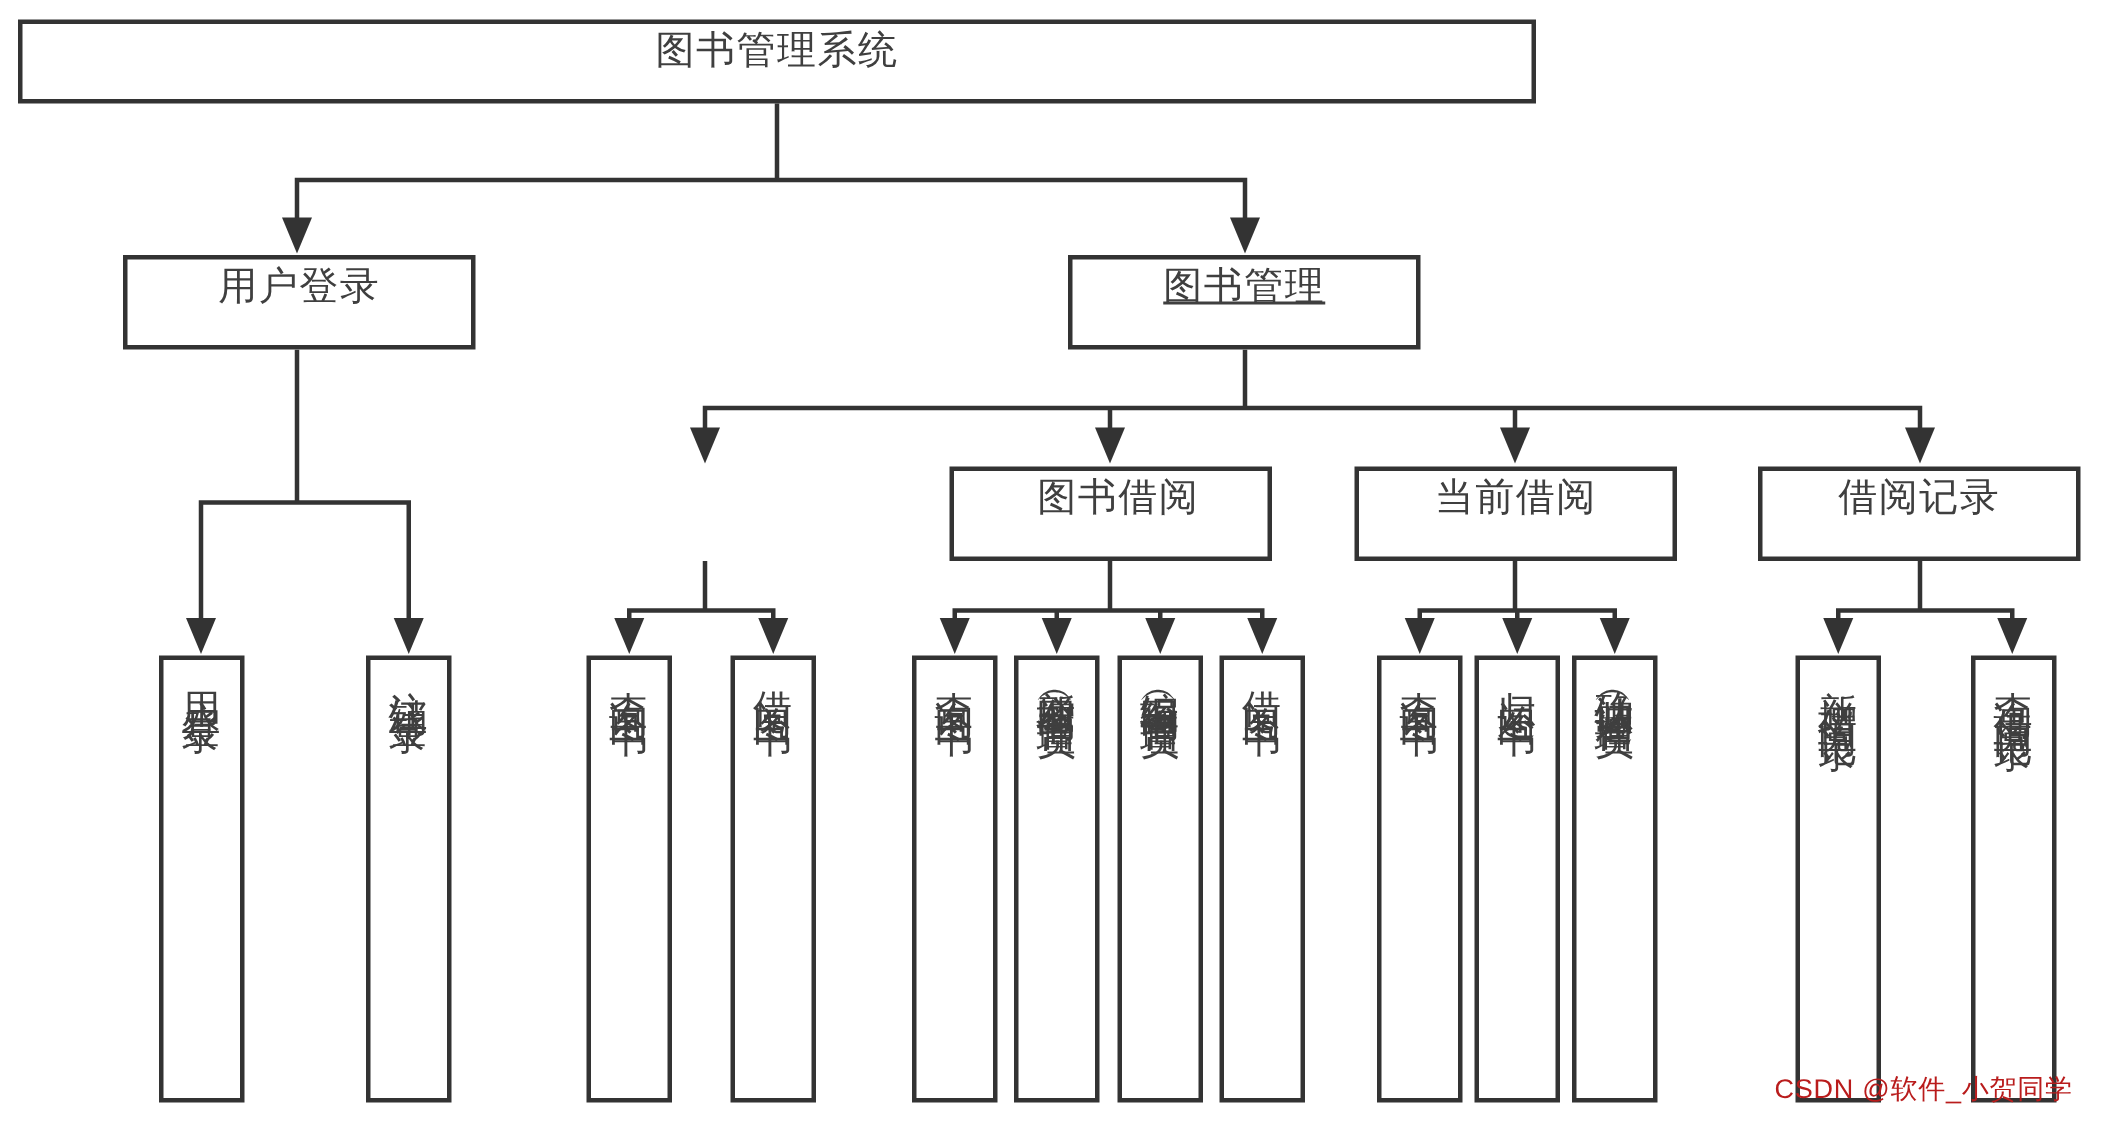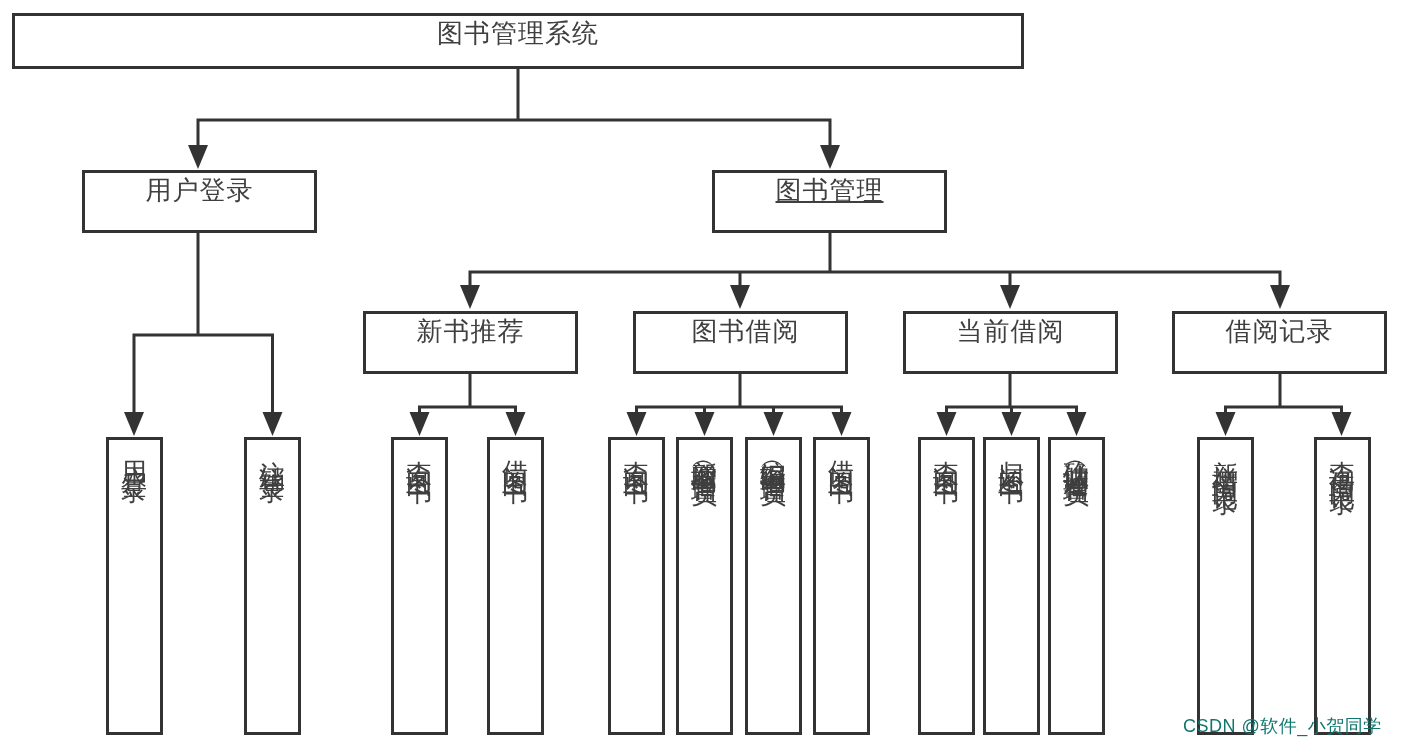--- a/index.html
+++ b/index.html
@@ -31,21 +31,21 @@
     text-orientation:mixed;
     letter-spacing:6px;
     line-height:1;
     white-space:nowrap;
   }
   .lv{height:63px;}
   .watermark{
     position:absolute;
     left:1183px;top:714px;
     font-size:18px;
-    color:#0f766e;
+    color:#b91c1c;
     letter-spacing:0.5px;
     z-index:5;
     white-space:nowrap;
   }
 </style>
 </head>
 <body>
 
 <div class="canvas">
 
@@ -93,23 +93,20 @@
     <span>图书管理系统</span>
   </div>
 
   <div class="node lv" style="left:82px;top:170px;width:235px;">
     <span>用户登录</span>
   </div>
   <div class="node lv" style="left:712px;top:170px;width:235px;text-decoration:underline;">
     <span>图书管理</span>
   </div>
 
-  <div class="node lv" style="left:363px;top:311px;width:215px;">
-    <span>新书推荐</span>
-  </div>
   <div class="node lv" style="left:633px;top:311px;width:215px;padding-left:10px;">
     <span>图书借阅</span>
   </div>
   <div class="node lv" style="left:1172px;top:311px;width:215px;">
     <span>借阅记录</span>
   </div>
   <div class="node lv" style="left:903px;top:311px;width:215px;">
     <span>当前借阅</span>
   </div>
 

